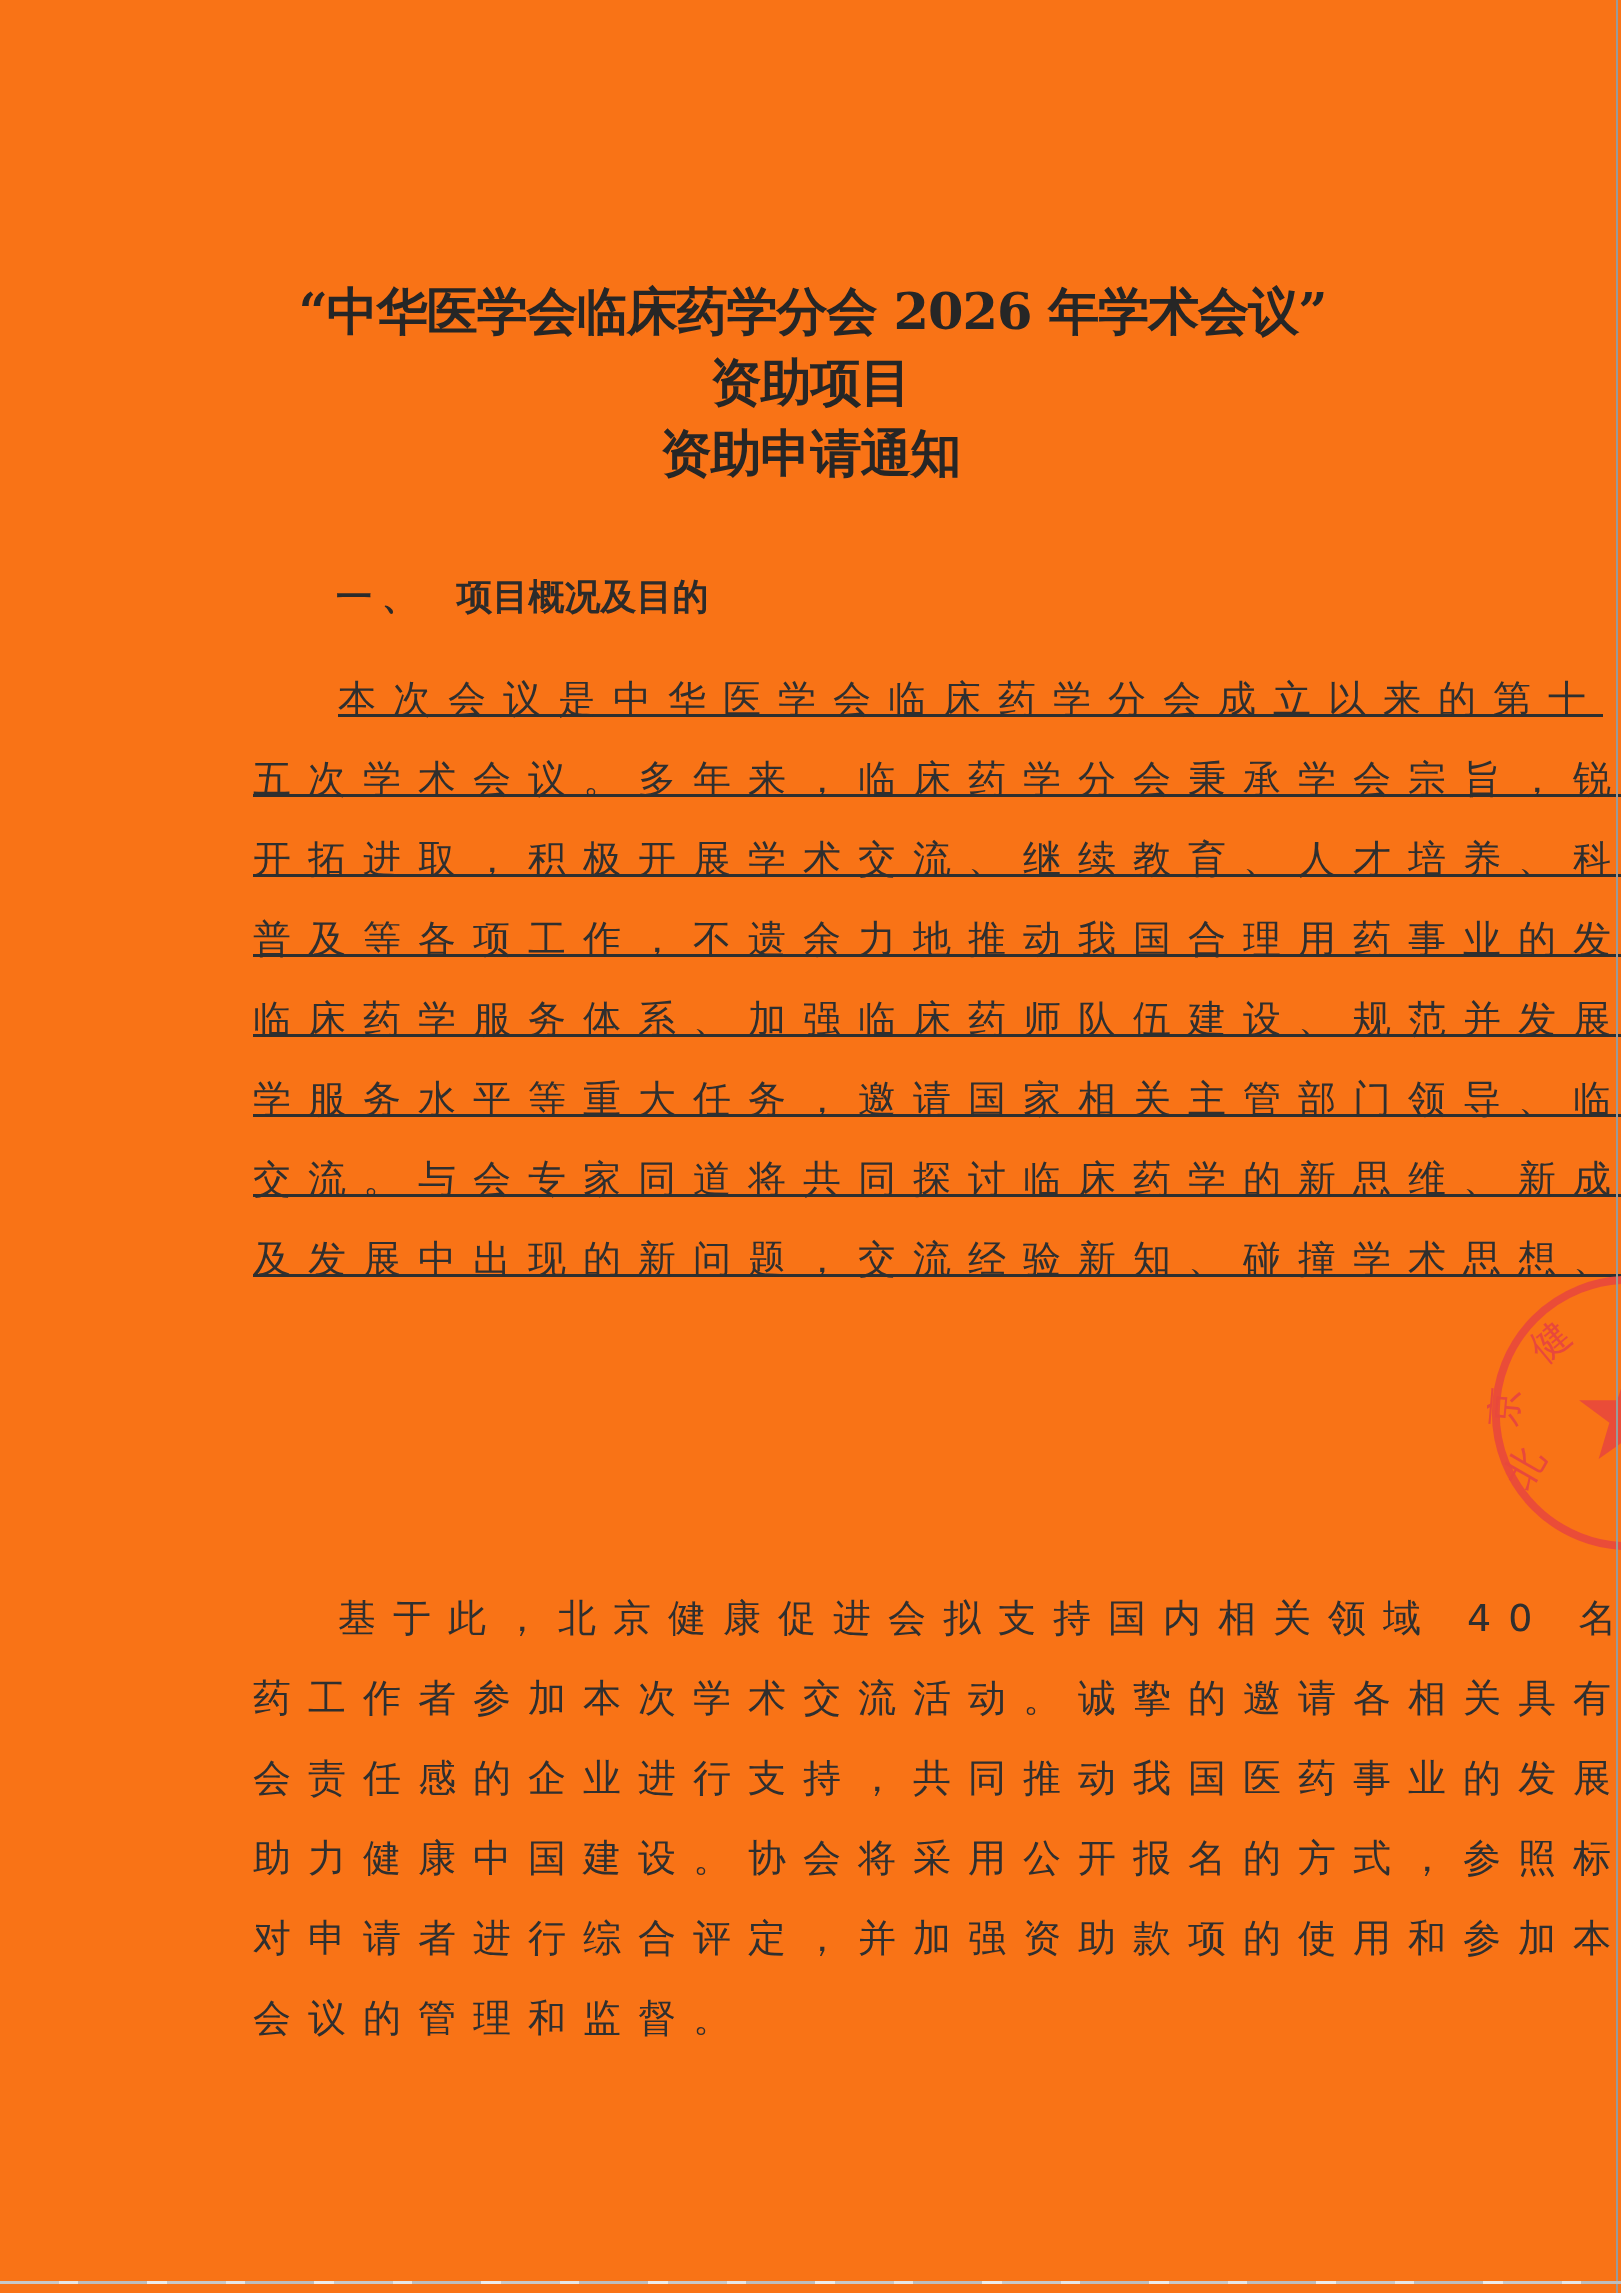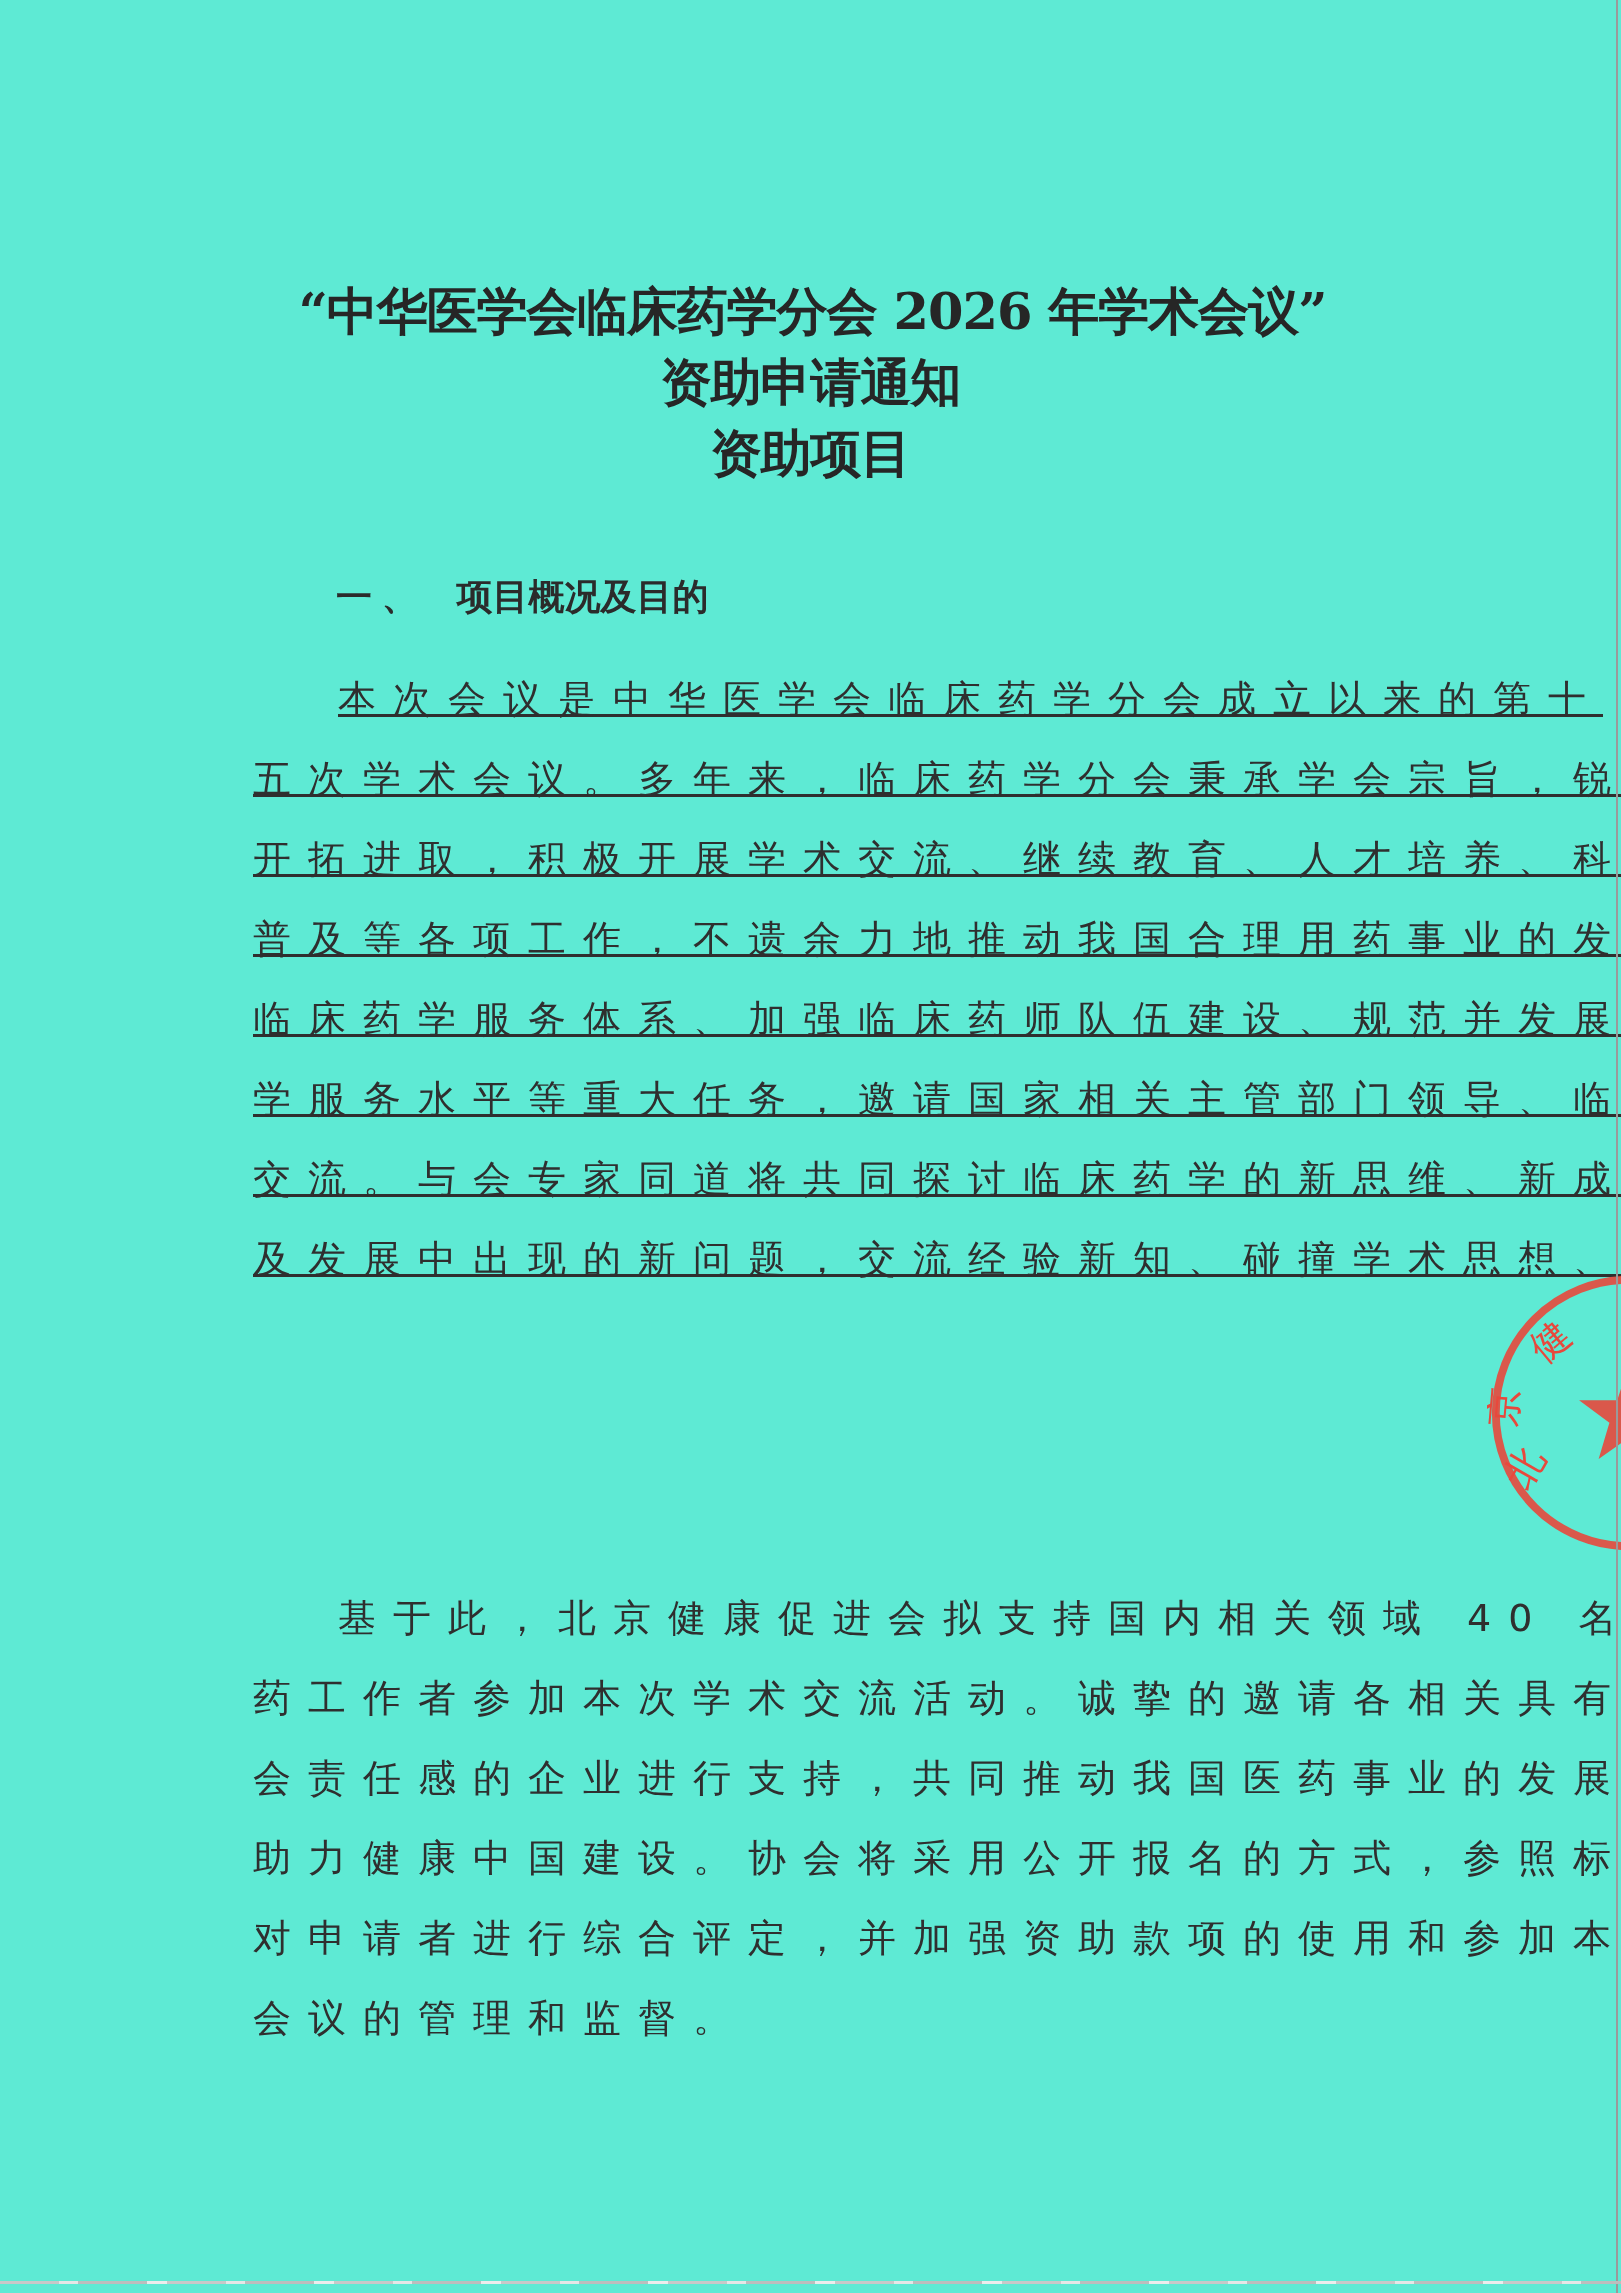--- a/index.html
+++ b/index.html
@@ -13,21 +13,21 @@
       position: relative;
       overflow: hidden;
       font-family: "DejaVu Sans", sans-serif;
       color: #2a2a2a;
     }
     .page {
       position: absolute;
       left: 0; top: 0;
       width: 1621px;
       height: 2294px;
-      background: #5eead4;
+      background: #f97316;
     }
     .right-edge {
       position: absolute;
       right: 2.9px; top: 0;
       width: 2px; height: 2294px;
       background: #9a9a9a;
     }
     .bottom-edge {
       position: absolute;
       left: 0; bottom: 9.8px;
@@ -86,22 +86,22 @@
       width: 284px; height: 284px;
     }
   </style>
 </head>
 <body>
 
 <div class="page">
 
   <div class="title-block">
     <div class="title-line l1">“中华医学会临床药学分会 2026 年学术会议”</div>
+    <div class="title-line">资助项目</div>
     <div class="title-line">资助申请通知</div>
-    <div class="title-line">资助项目</div>
   </div>
 
   <div class="section-heading">
     <span class="num">一、</span><span>项目概况及目的</span>
   </div>
 
   <div class="body-text p1">
     <span class="body-line indent">本次会议是中华医学会临床药学分会成立以来的第十</span>
     <span class="body-line">五次学术会议。多年来，临床药学分会秉承学会宗旨，锐意</span>
     <span class="body-line">开拓进取，积极开展学术交流、继续教育、人才培养、科学</span>

